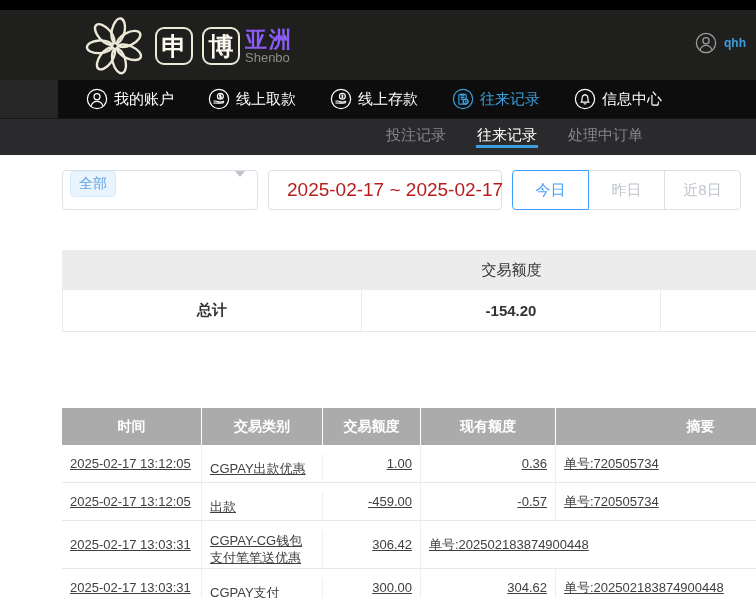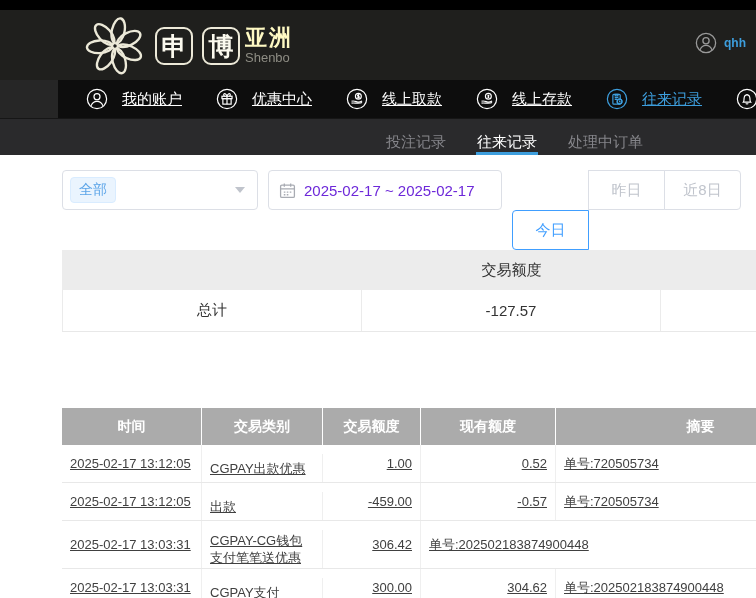--- a/index.html
+++ b/index.html
@@ -11,73 +11,73 @@
   .topstrip { position:absolute; left:0; top:0; width:756px; height:10px; background:#000; }
 
   
   .brandbar { position:absolute; left:0; top:10px; width:756px; height:70px; background:#1f1f1d; }
   .logo { position:absolute; left:84px; top:6px; height:60px; display:flex; align-items:center; }
   .logo-flower { width:62px; height:58px; }
   .logo-box { width:38px; height:38px; border:2px solid #ece9d8; border-radius:9px;
               color:#fbf9ee; font-size:25px; font-weight:bold; display:flex;
               align-items:center; justify-content:center; margin-left:9px; }
   .logo-right { margin-left:5px; display:flex; flex-direction:column; line-height:1.05; }
-  .logo-region { color:#fef9c3; font-size:22px; font-weight:bold; letter-spacing:2px;font-family:Liberation Mono, monospace; }
+  .logo-region { color:#8b5cf6; font-size:22px; font-weight:bold; letter-spacing:2px; }
   .logo-en { color:#8e8d84; font-size:13px; }
   .userchip { position:absolute; left:695px; top:22px; display:flex; align-items:center; gap:7px;
               width:70px; overflow:hidden; white-space:nowrap; }
   .userchip svg { flex:0 0 auto; }
   .username { color:#3d9edd; font-size:12px; font-weight:bold; }
 
   
   .navbar { position:absolute; left:0; top:80px; width:756px; height:38px; background:#262626; }
   .navbar-inner { position:absolute; left:58px; top:0; right:-90px; height:38px; background:#0d0d0d;
                   display:flex; align-items:center; padding-left:28px; gap:34px; overflow:hidden; }
-  .nav-item { display:flex; align-items:center; gap:14px; color:#fff; font-size:15px;
-              white-space:nowrap; cursor:pointer; flex:0 0 auto;text-decoration:underline; }
+  .nav-item { display:flex; align-items:center; gap:6px; color:#fff; font-size:15px;
+              white-space:nowrap; cursor:pointer; flex:0 0 auto; }
   .nav-item svg { display:block; }
   .nav-item.active { color:#3d9edd; }
 
   
   .subnav { position:absolute; left:0; top:118px; width:756px; height:37px; background:#2a2a2c;
-            border-top:1px solid #161616; display:flex; align-items:flex-end;
+            border-top:1px solid #161616; display:flex; align-items:center;
             padding-left:385px; gap:29px; }
   .tab { color:#85858a; font-size:15px; display:flex; align-items:center; cursor:pointer;
          border-bottom:3px solid transparent; padding:0 1px; white-space:nowrap; }
   .tab.active { color:#fff; border-bottom-color:#3d9edd; }
 
   
   .select-box { position:absolute; left:62px; top:170px; width:196px; height:40px; background:#fff;
-                border:1px solid #dcdfe6; border-radius:4px; display:flex; align-items:center;
+                border:1px solid #dcdfe6; border-radius:4px; display:flex; align-items:flex-start;
                 padding:0 12px 0 7px; cursor:pointer; }
   .select-tag { background:#eaf4fe; border:1px solid #d9ecff; color:#5ba4e8; font-size:14px;
                 border-radius:4px; padding:3px 8px; }
   .select-caret { margin-left:auto; width:0; height:0; border-left:5px solid transparent;
                   border-right:5px solid transparent; border-top:6px solid #c0c4cc; }
   .date-box { position:absolute; left:268px; top:170px; width:234px; height:40px; background:#fff;
               border:1px solid #dcdfe6; border-radius:4px; display:flex; align-items:center;
               gap:8px; padding:0 10px; cursor:text; }
-  .date-text { color:#6d28d9; font-size:15px; white-space:nowrap; }
+  .date-text { color:#b91c1c; font-size:19px; white-space:nowrap; }
   .btn-group { position:absolute; left:512px; top:170px; height:40px; display:flex; }
   .qbtn { width:77px; height:40px; background:#fff; border:1px solid #dcdfe6; color:#c0c4cc;
           font-size:15px; cursor:pointer; margin-left:-1px;
           font-family:"Liberation Sans","DejaVu Sans",sans-serif; }
-  .qbtn:first-child { margin-left:0; border-radius:4px 0 0 4px;margin-top:40px; }
+  .qbtn:first-child { margin-left:0; border-radius:4px 0 0 4px; }
   .qbtn:last-child { border-radius:0 4px 4px 0; }
   .qbtn.active { border:1px solid #409eff; color:#409eff; position:relative; z-index:2; }
 
   
   .summary { position:absolute; left:62px; top:250px; width:783px; }
   .summary-head { display:grid; grid-template-columns:300px 299px 184px; height:40px;
                   background:#ececec; align-items:center; }
   .summary-head div { text-align:center; color:#333; font-size:15px; }
   .summary-row { display:grid; grid-template-columns:300px 299px 184px; height:42px;
                  background:#fff; border-bottom:1px solid #e8e8e8; }
   .summary-row div { display:flex; align-items:center; justify-content:center;
-                     color:#333; font-size:15px; border-right:1px solid #ebebeb; }
+                     color:#333; font-size:15px; border-right:1px solid #ebebeb;font-weight:bold; }
   .summary-row div:first-child { border-left:1px solid #ebebeb; }
 
   
   .dtable { position:absolute; left:62px; top:408px; width:783px; }
   .dtable-head { display:grid; grid-template-columns:140px 121px 98px 135px 289px;
                  height:37px; background:#ababab; align-items:center; }
   .dtable-head div { text-align:left; color:#fff; font-size:14px; font-weight:bold;
                      border-right:1px solid #fff; height:100%; display:flex;
                      align-items:center; justify-content:center; }
   .dtable-head div:last-child { border-right:none; }
@@ -134,29 +134,20 @@
         <svg width="22" height="22" viewBox="0 0 24 24" fill="none" stroke="currentColor" stroke-width="1.3">
           <circle cx="12" cy="12" r="10.5"></circle>
           <circle cx="12" cy="9.5" r="3.3"></circle>
           <path d="M5.5 19.5 C7 15.5 10 14.5 12 14.5 C14 14.5 17 15.5 18.5 19.5"></path>
         </svg>
         <span>我的账户</span>
       </div>
       <div class="nav-item">
         <svg width="22" height="22" viewBox="0 0 24 24" fill="none" stroke="currentColor" stroke-width="1.3">
           <circle cx="12" cy="12" r="10.5"></circle>
-          <rect x="6.5" y="9" width="11" height="2.6"></rect>
-          <rect x="7.5" y="11.6" width="9" height="6"></rect>
-          <path d="M12 9 V17.6 M9.5 9 C7.5 8 8.5 5.5 10 6.2 C11.3 6.8 12 9 12 9 M14.5 9 C16.5 8 15.5 5.5 14 6.2 C12.7 6.8 12 9 12 9"></path>
-        </svg>
-        <span>优惠中心</span>
-      </div>
-      <div class="nav-item">
-        <svg width="22" height="22" viewBox="0 0 24 24" fill="none" stroke="currentColor" stroke-width="1.3">
-          <circle cx="12" cy="12" r="10.5"></circle>
           <circle cx="13.5" cy="9" r="3.2"></circle>
           <path d="M14.7 7.6 C13.8 7 12.5 7.5 12.6 8.4 C12.7 9.3 14.5 9 14.5 9.9 C14.5 10.8 13 11.2 12.2 10.5 M13.5 6.8 v4.4"></path>
           <path d="M6 14.5 C8 13.5 10 14.5 12 15.2 C14 15.9 16 15.2 17.5 14.2"></path>
           <path d="M6 16.5 C8.5 15.8 15 17.5 17.5 15.8"></path>
         </svg>
         <span>线上取款</span>
       </div>
       <div class="nav-item">
         <svg width="22" height="22" viewBox="0 0 24 24" fill="none" stroke="currentColor" stroke-width="1.3">
           <circle cx="12" cy="12" r="10.5"></circle>
@@ -215,40 +206,40 @@
   </div>
 
   <div class="summary">
     <div class="summary-head">
       <div></div>
       <div>交易额度</div>
       <div></div>
     </div>
     <div class="summary-row">
       <div>总计</div>
-      <div>-127.57</div>
+      <div>-154.20</div>
       <div></div>
     </div>
   </div>
 
   <div class="dtable">
     <div class="dtable-head">
       <div>时间</div>
       <div>交易类别</div>
       <div>交易额度</div>
       <div>现有额度</div>
       <div>摘要</div>
     </div>
     <div>
 
         <div class="drow">
           <div class="cell-time">2025-02-17 13:12:05</div>
           <div class="cell-type">CGPAY出款优惠</div>
           <div class="cell-amount">1.00</div>
-          <div class="cell-balance">0.52</div>
+          <div class="cell-balance">0.36</div>
           <div class="cell-summary">单号:720505734</div>
         </div>
 
         <div class="drow">
           <div class="cell-time">2025-02-17 13:12:05</div>
           <div class="cell-type">出款</div>
           <div class="cell-amount">-459.00</div>
           <div class="cell-balance">-0.57</div>
           <div class="cell-summary">单号:720505734</div>
         </div>

